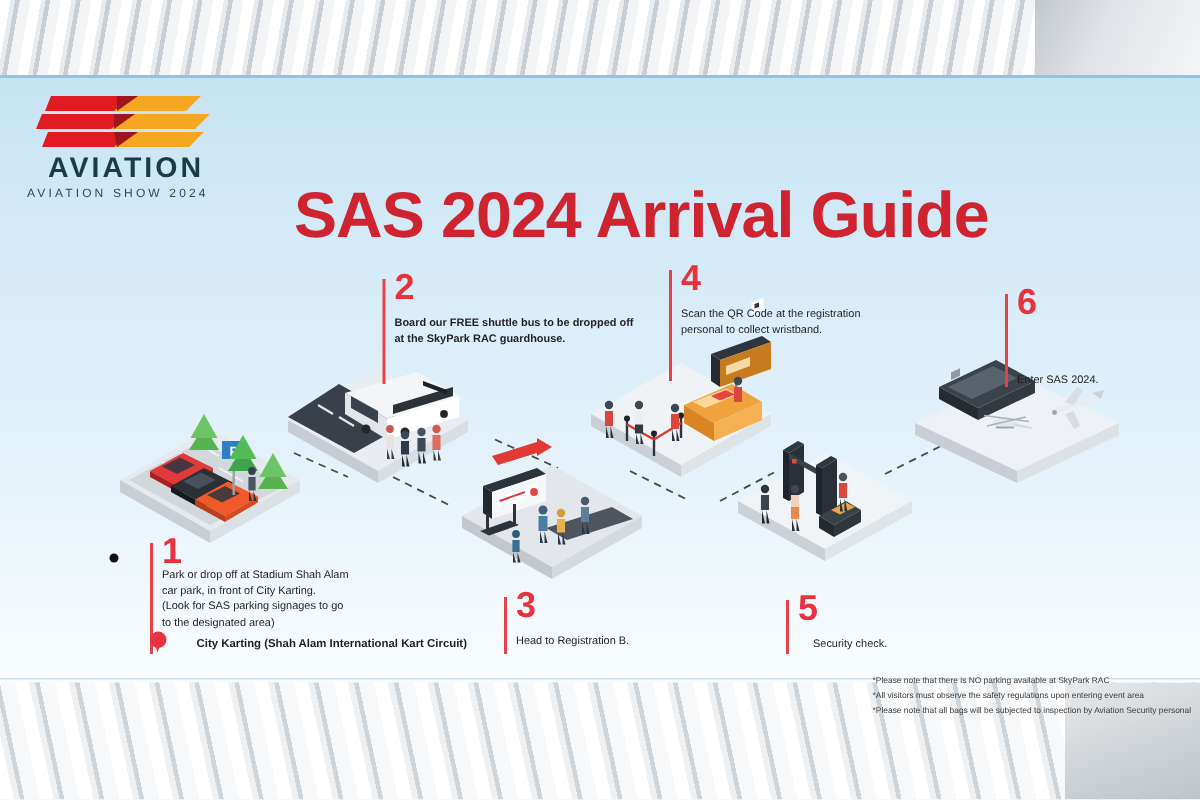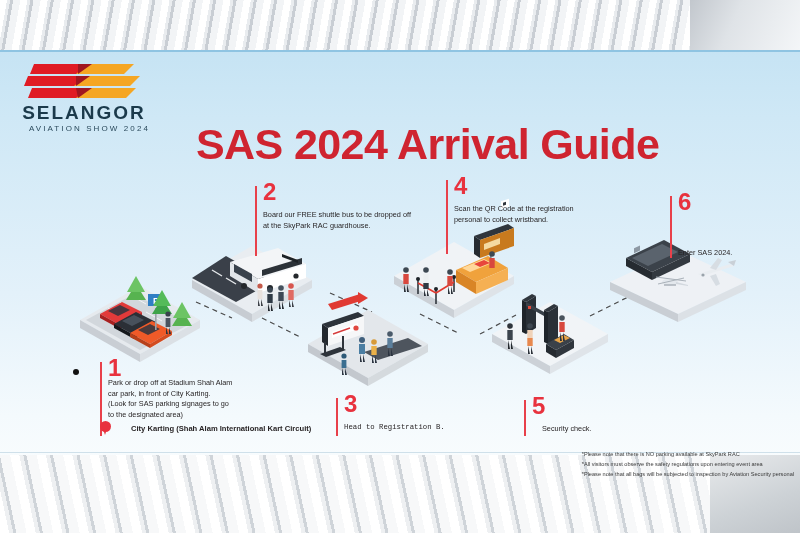--- a/index.html
+++ b/index.html
@@ -38,37 +38,37 @@
   .louver-bottom:after{content:"";position:absolute;right:0;bottom:0;width:90px;height:78px;
     background:linear-gradient(160deg,#e8eaec 0%,#cdd2d6 60%,#bfc4c9 100%);}
   .hairline{position:absolute;left:0;width:800px;height:2px;background:#8fc4e2;}
 
   
   .logo{position:absolute;left:18px;top:58px;width:132px;height:82px;}
   .logo svg{display:block;}
   .logo-word{position:absolute;left:0;top:44px;width:132px;text-align:center;
     font-weight:bold;font-size:19px;letter-spacing:2.0px;color:#1b3a4b;
     font-family:"Liberation Sans",sans-serif;}
-  .logo-sub{position:absolute;left:0;top:66px;width:132px;text-align:right;
+  .logo-sub{position:absolute;left:0;top:66px;width:132px;text-align:left;
     font-size:8px;letter-spacing:2.1px;color:#2b4a5c;}
 
   
   .title{position:absolute;left:196px;top:82px;font-size:43px;font-weight:bold;
     color:#cf2430;letter-spacing:-0.6px;line-height:1;margin-top:41px;}
   .subtitle{position:absolute;left:198px;top:127px;font-size:17px;color:#1d1d1b;}
 
   
   .step{position:absolute;}
   .step .bar{position:absolute;left:0;top:0;width:2px;background:#e8404a;}
   .step .num{position:absolute;left:8px;top:-6px;font-size:24px;font-weight:bold;color:#e8323e;line-height:1;}
   .step .desc{position:absolute;left:8px;font-size:7.3px;color:#231f20;line-height:1.45;white-space:pre-line;}
 
   .s1{left:100px;top:362px;}      .s1 .bar{height:74px;}  .s1 .desc{top:16px;width:165px;}
-  .s2{left:255px;top:186px;}      .s2 .bar{height:70px;}  .s2 .desc{top:24px;width:170px;}
-  .s3{left:336px;top:398px;}      .s3 .bar{height:38px;}  .s3 .desc{top:24px;width:120px;font-family:Liberation Mono, monospace;}
+  .s2{left:255px;top:186px;}      .s2 .bar{height:70px;}  .s2 .desc{top:24px;width:170px;font-weight:bold;}
+  .s3{left:336px;top:398px;}      .s3 .bar{height:38px;}  .s3 .desc{top:24px;width:120px;}
   .s4{left:446px;top:180px;}      .s4 .bar{height:74px;}  .s4 .desc{top:24px;width:175px;}
   .s5{left:524px;top:400px;}      .s5 .bar{height:36px;}  .s5 .desc{top:24px;width:110px;margin-left:10px;}
   .s6{left:670px;top:196px;}      .s6 .bar{height:62px;}  .s6 .desc{top:24px;width:110px;margin-top:28px;}
 
   
   .pin-row{position:absolute;left:100px;top:421px;display:flex;align-items:center;gap:20px;}
   .pin{width:11px;height:15px;position:relative;}
   .pin-head{position:absolute;left:0;top:0;width:11px;height:11px;border-radius:50%;background:#e8323e;}
   .pin-tip{position:absolute;left:3.2px;top:8px;width:0;height:0;
     border-left:2.3px solid transparent;border-right:2.3px solid transparent;border-top:6px solid #e8323e;}
@@ -99,21 +99,21 @@
       <path d="M16 6 L62 6 L74 6 L60 16 L12 16 Z" fill="#e01b24"></path>
       <path d="M10 18 L60 18 L72 18 L58 28 L6 28 Z" fill="#e01b24"></path>
       <path d="M14 30 L62 30 L74 30 L60 40 L10 40 Z" fill="#e01b24"></path>
       <path d="M70 6 L116 6 L106 16 L58 16 Z" fill="#f5a623"></path>
       <path d="M68 18 L122 18 L112 28 L56 28 Z" fill="#f5a623"></path>
       <path d="M70 30 L118 30 L108 40 L58 40 Z" fill="#f5a623"></path>
       <path d="M60 6 L74 6 L60 16 Z" fill="#a01620"></path>
       <path d="M58 18 L72 18 L58 28 Z" fill="#a01620"></path>
       <path d="M58 30 L74 30 L60 40 Z" fill="#a01620"></path>
     </svg>
-    <div class="logo-word">SELANGOR</div>
+    <div class="logo-word">AVIATION</div>
     <div class="logo-sub">AVIATION SHOW 2024</div>
   </div>
 
   <div class="title">SAS 2024 Arrival Guide</div>
 
   <svg class="sc" width="800" height="533">
     <g stroke="#4a4a4a" stroke-width="1.2" stroke-dasharray="5,4" fill="none">
       <path d="M196,302 L232,318"></path>
       <path d="M262,318 L300,337"></path>
       <path d="M330,293 L372,312"></path>

